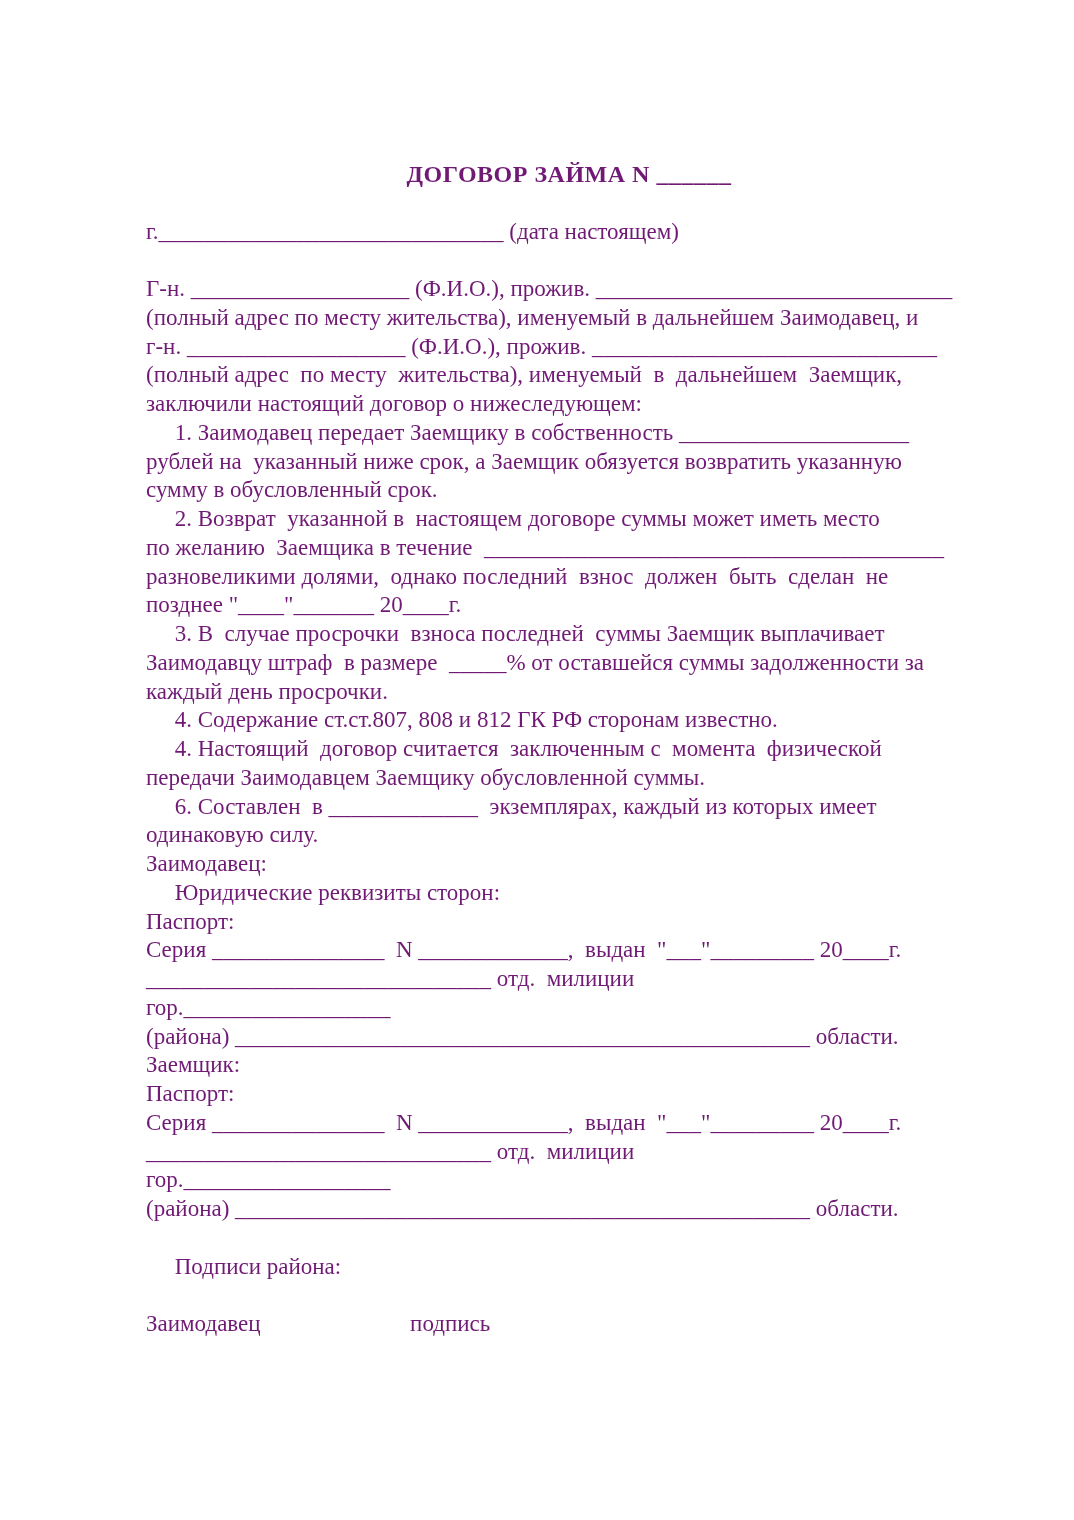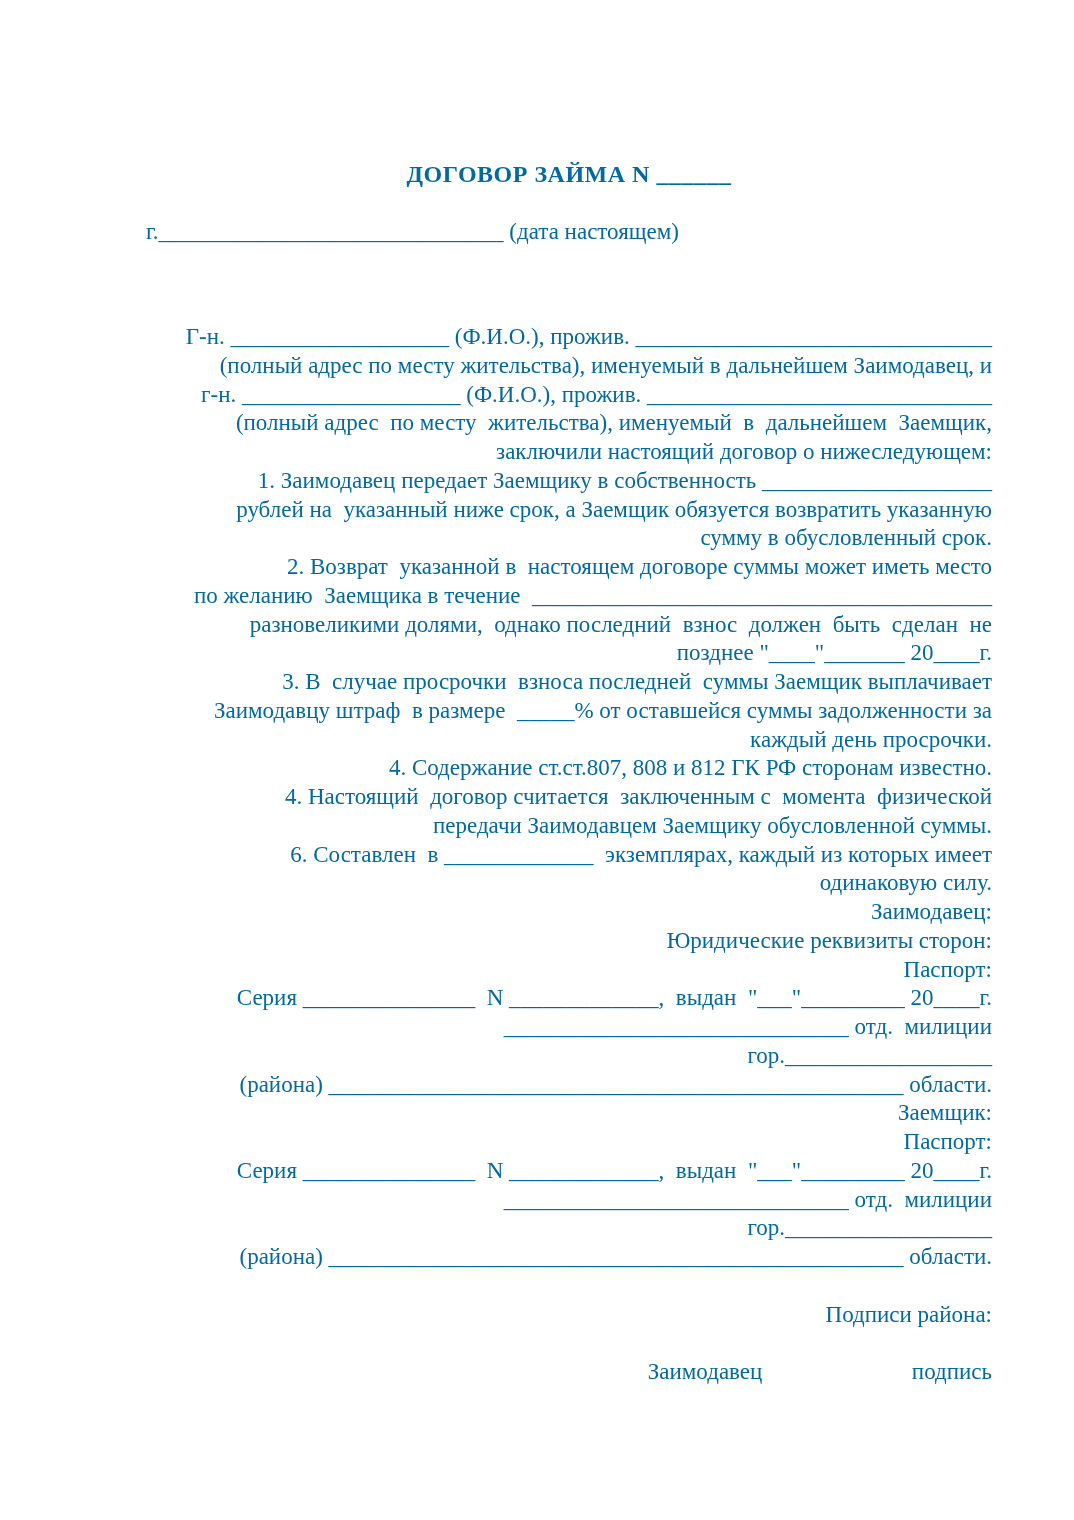--- a/index.html
+++ b/index.html
@@ -5,21 +5,21 @@
   html, body {
     margin: 0;
     padding: 0;
     background: #ffffff;
   }
   .page {
     position: relative;
     width: 1074px;
     height: 1520px;
     background: #ffffff;
-    color: #0369a1;
+    color: #701a75;
     font-family: "Liberation Serif", "DejaVu Serif", serif;
     font-size: 23px;
     line-height: 28.75px;
     overflow: hidden;
   }
   .doc {
     padding: 160px 82px 0 146px;
   }
   .doc-title {
     margin: 0;
@@ -33,22 +33,21 @@
   .spacer-line {
     height: 28.75px;
   }
   .date-row {
     display: flex;
     justify-content: flex-start;
     white-space: pre;
     line-height: 28.75px;
   }
   .doc-body {
-    text-align: right;
-    margin-top: 48px;
+    text-align: left;
   }
   .doc-line {
     white-space: pre;
     min-height: 28.75px;
     line-height: 28.75px;
   }
 </style>
 </head>
 <body>
 

